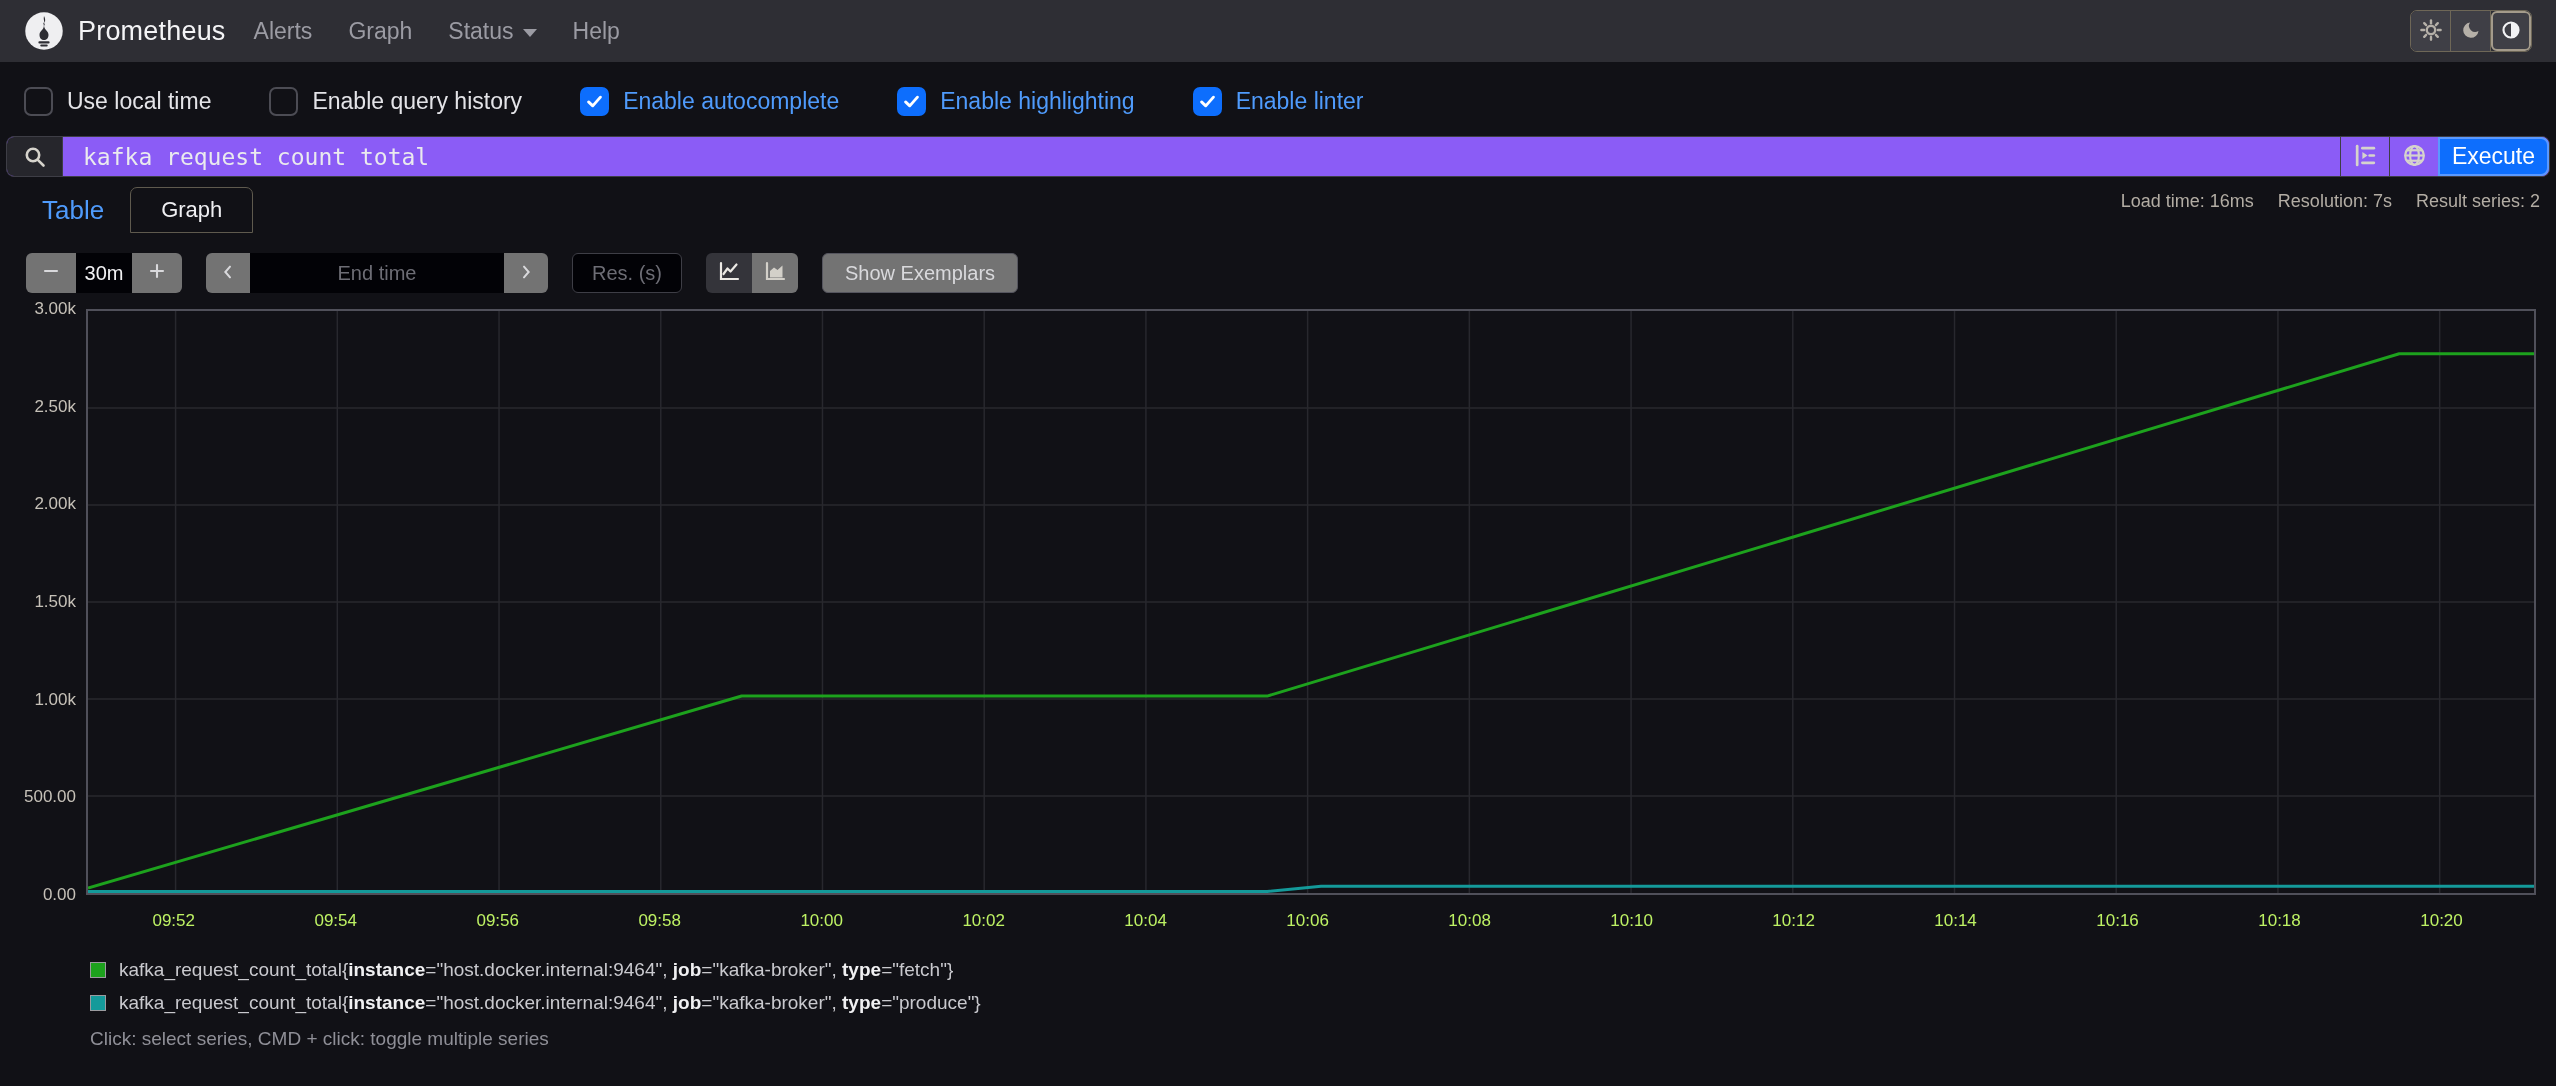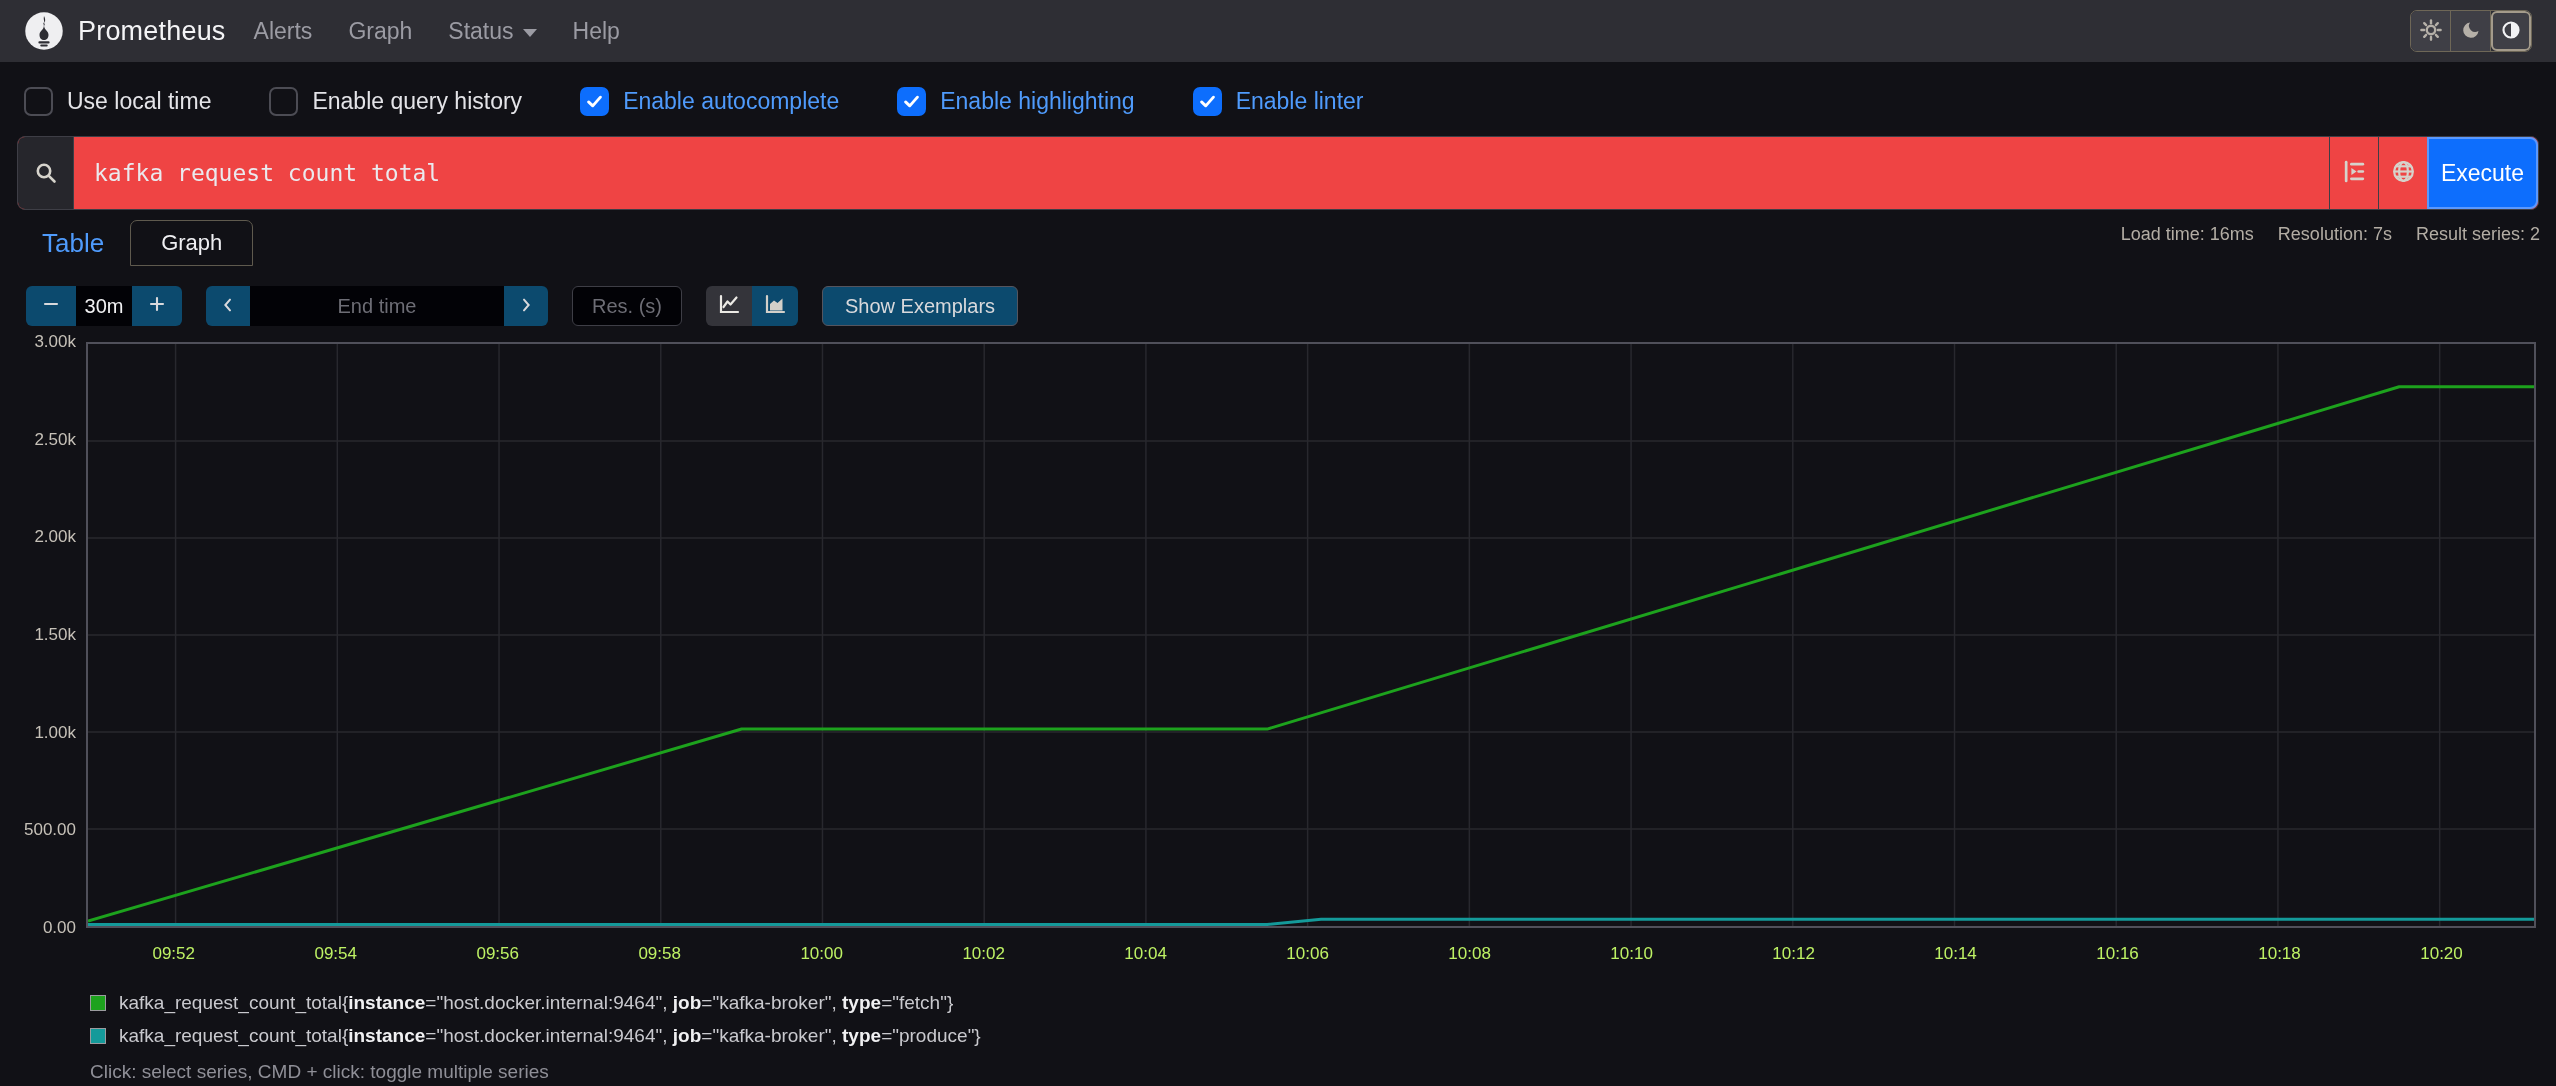--- a/index.html
+++ b/index.html
@@ -33,22 +33,22 @@
   .opt { display:inline-flex; align-items:center; gap:14px; cursor:pointer; }
   .cb {
     width:29px; height:29px; border-radius:7px; border:2px solid #4c4c54; background:#111116;
     display:inline-flex; align-items:center; justify-content:center; flex:none;
   }
   .cb.on { background:#0d6efd; border-color:#0d6efd; }
   .opt-label { font-size:23px; color:#e4e4e8; }
   .opt-label.on { color:#4f9bfc; }
   
   .query-row {
-    margin:0 17px; height:74px; display:flex; align-items:stretch;
-    border:1px solid #3e3e46; border-radius:8px; background:#ef4444;
+    margin:0 6px; height:41px; display:flex; align-items:stretch;
+    border:1px solid #3e3e46; border-radius:8px; background:#8b5cf6;
   }
   .q-cell {
     display:flex; align-items:center; justify-content:center; flex:none;
     border-right:1px solid #3e3e46;
   }
   .search-cell { width:56px; background:#26262c; border-radius:7px 0 0 7px; }
   .q-input {
     flex:1; background:transparent; border:none; outline:none;
     font-family:"DejaVu Sans Mono", monospace; font-size:23px; color:#eaeaee;
     padding:0 20px;
@@ -65,21 +65,21 @@
   .tab-link { color:#4f9bfc; font-size:26px; display:flex; align-items:center; padding:0 26px; cursor:pointer; }
   .tab-active {
     color:#f0f0f3; font-size:22px; display:flex; align-items:center; padding:0 30px;
     border:1px solid #5f5a4e; border-radius:7px 7px 0 0; cursor:pointer; background:#111116;
   }
   .stats-row { display:flex; gap:24px; font-size:18px; color:#b3ada4; padding-top:4px; }
   
   .controls-row { display:flex; align-items:center; margin:14px 0 0 26px; height:40px; gap:24px; }
   .ctl-group { display:flex; height:40px; border-radius:6px; overflow:hidden; }
   .ctl-btn, .ctl-icon-btn {
-    background:#0c4a6e; border:none; color:#d9d9dc; height:40px; cursor:pointer;
+    background:#737373; border:none; color:#d9d9dc; height:40px; cursor:pointer;
     display:flex; align-items:center; justify-content:center;
     font-size:20px; font-family:"Liberation Sans", sans-serif;
   }
   .ctl-icon-btn.pressed { background:#34343a; }
   .ctl-input {
     background:#020206; border:none; outline:none; color:#f2f2f4; height:40px;
     font-size:20px; text-align:center; font-family:"Liberation Sans", sans-serif;
   }
   .ctl-input::placeholder { color:#6d6d75; }
   .w-minus,.w-plus { width:50px; }

